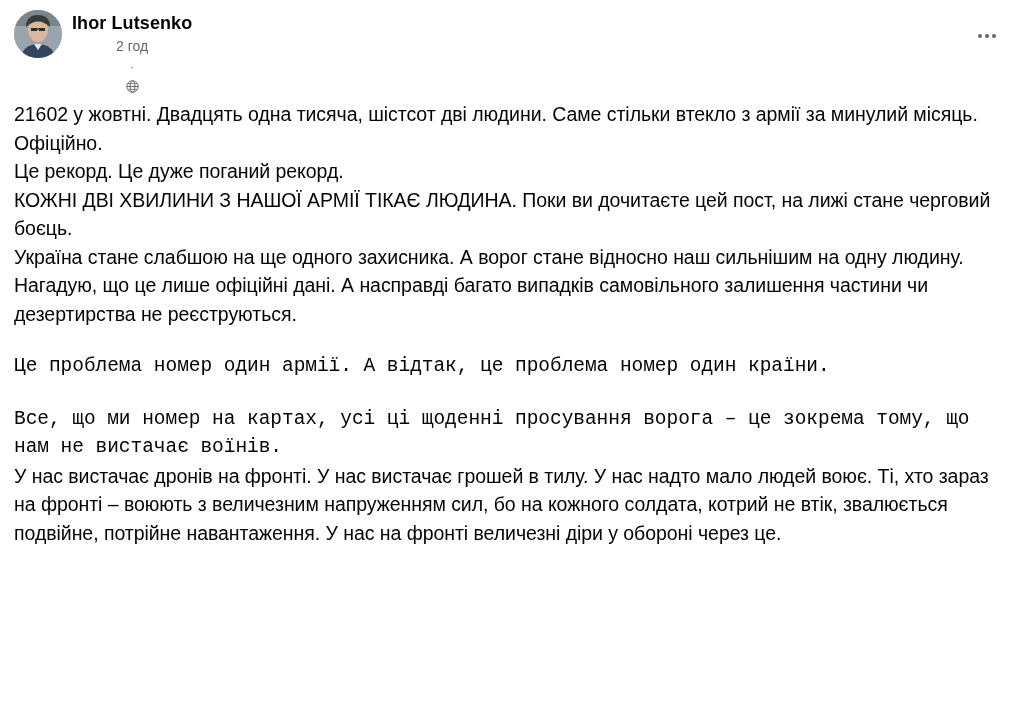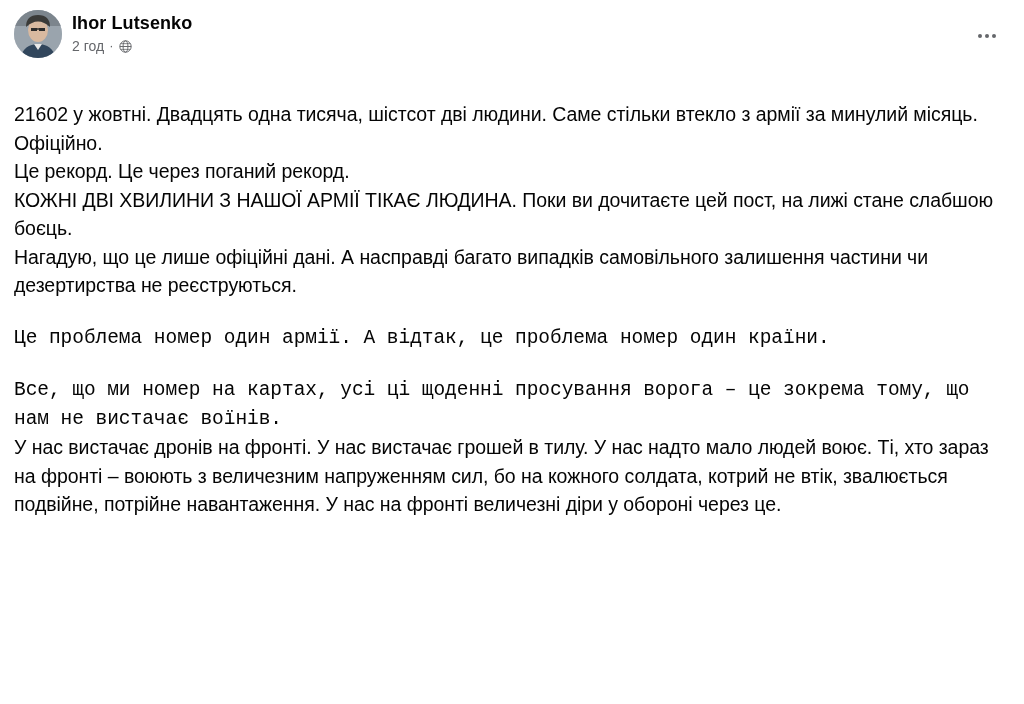--- a/index.html
+++ b/index.html
@@ -53,20 +53,21 @@
     letter-spacing: 0.1px;
   }
   .meta {
     display: flex;
     align-items: center;
     gap: 5px;
     margin-top: 3px;
     font-size: 14px;
     color: #65676b;
     line-height: 18px;
+    flex-direction: column;
   }
   .meta .dot {
     font-size: 13px;
     color: #65676b;
     line-height: 14px;
   }
   .globe-icon {
     display: inline-flex;
     align-items: center;
     justify-content: center;
@@ -147,21 +148,22 @@
 
     <div class="menu-btn">
       <span></span>
       <span></span>
       <span></span>
     </div>
   </div>
 
   <div class="post-body">
     <p>21602 у жовтні. Двадцять одна тисяча, шістсот дві людини. Саме стільки втекло з армії за минулий місяць. Офіційно.</p>
-    <p>Це рекорд. Це через поганий рекорд.</p>
-    <p>КОЖНІ ДВІ ХВИЛИНИ З НАШОЇ АРМІЇ ТІКАЄ ЛЮДИНА. Поки ви дочитаєте цей пост, на лижі стане слабшою боєць.</p>
+    <p>Це рекорд. Це дуже поганий рекорд.</p>
+    <p>КОЖНІ ДВІ ХВИЛИНИ З НАШОЇ АРМІЇ ТІКАЄ ЛЮДИНА. Поки ви дочитаєте цей пост, на лижі стане черговий боєць.</p>
+    <p>Україна стане слабшою на ще одного захисника. А ворог стане відносно наш сильнішим на одну людину.</p>
     <p>Нагадую, що це лише офіційні дані. А насправді багато випадків самовільного залишення частини чи дезертирства не реєструються.</p>
     <p class="gap">Це проблема номер один армії. А відтак, це проблема номер один країни.</p>
     <p class="gap">Все, що ми номер на картах, усі ці щоденні просування ворога – це зокрема тому, що нам не вистачає воїнів.</p>
     <p>У нас вистачає дронів на фронті. У нас вистачає грошей в тилу. У нас надто мало людей воює. Ті, хто зараз на фронті – воюють з величезним напруженням сил, бо на кожного солдата, котрий не втік, звалюється подвійне, потрійне навантаження. У нас на фронті величезні діри у обороні через це.</p>
   </div>
 
 </div>
 
 </body></html>

